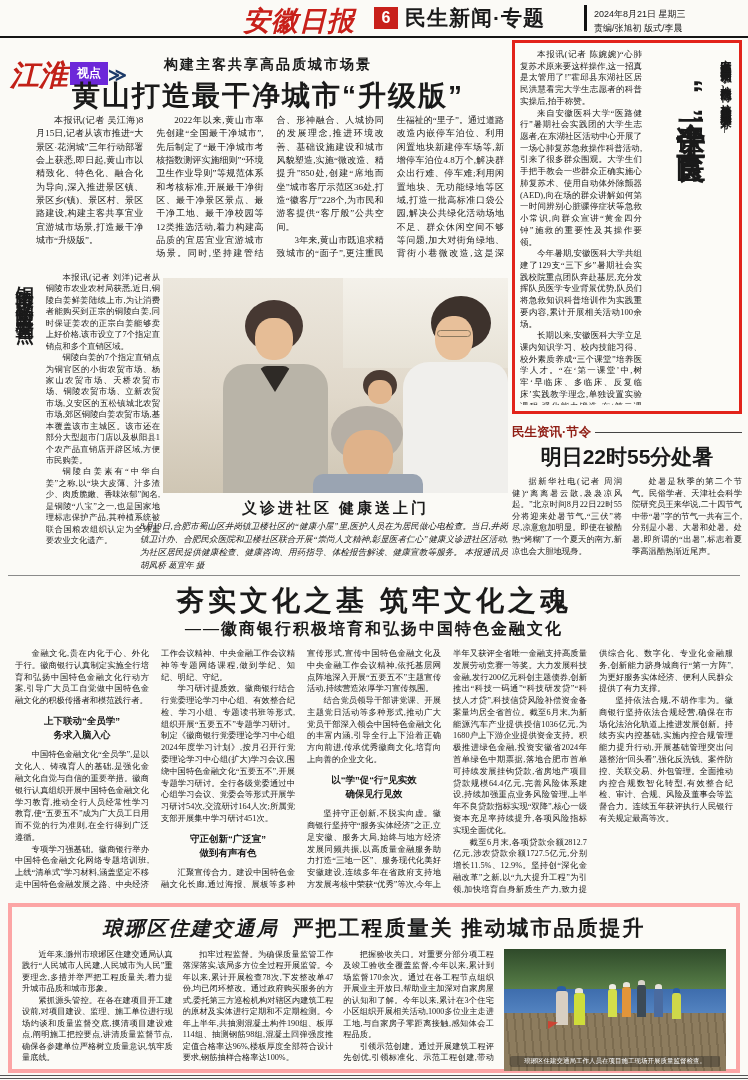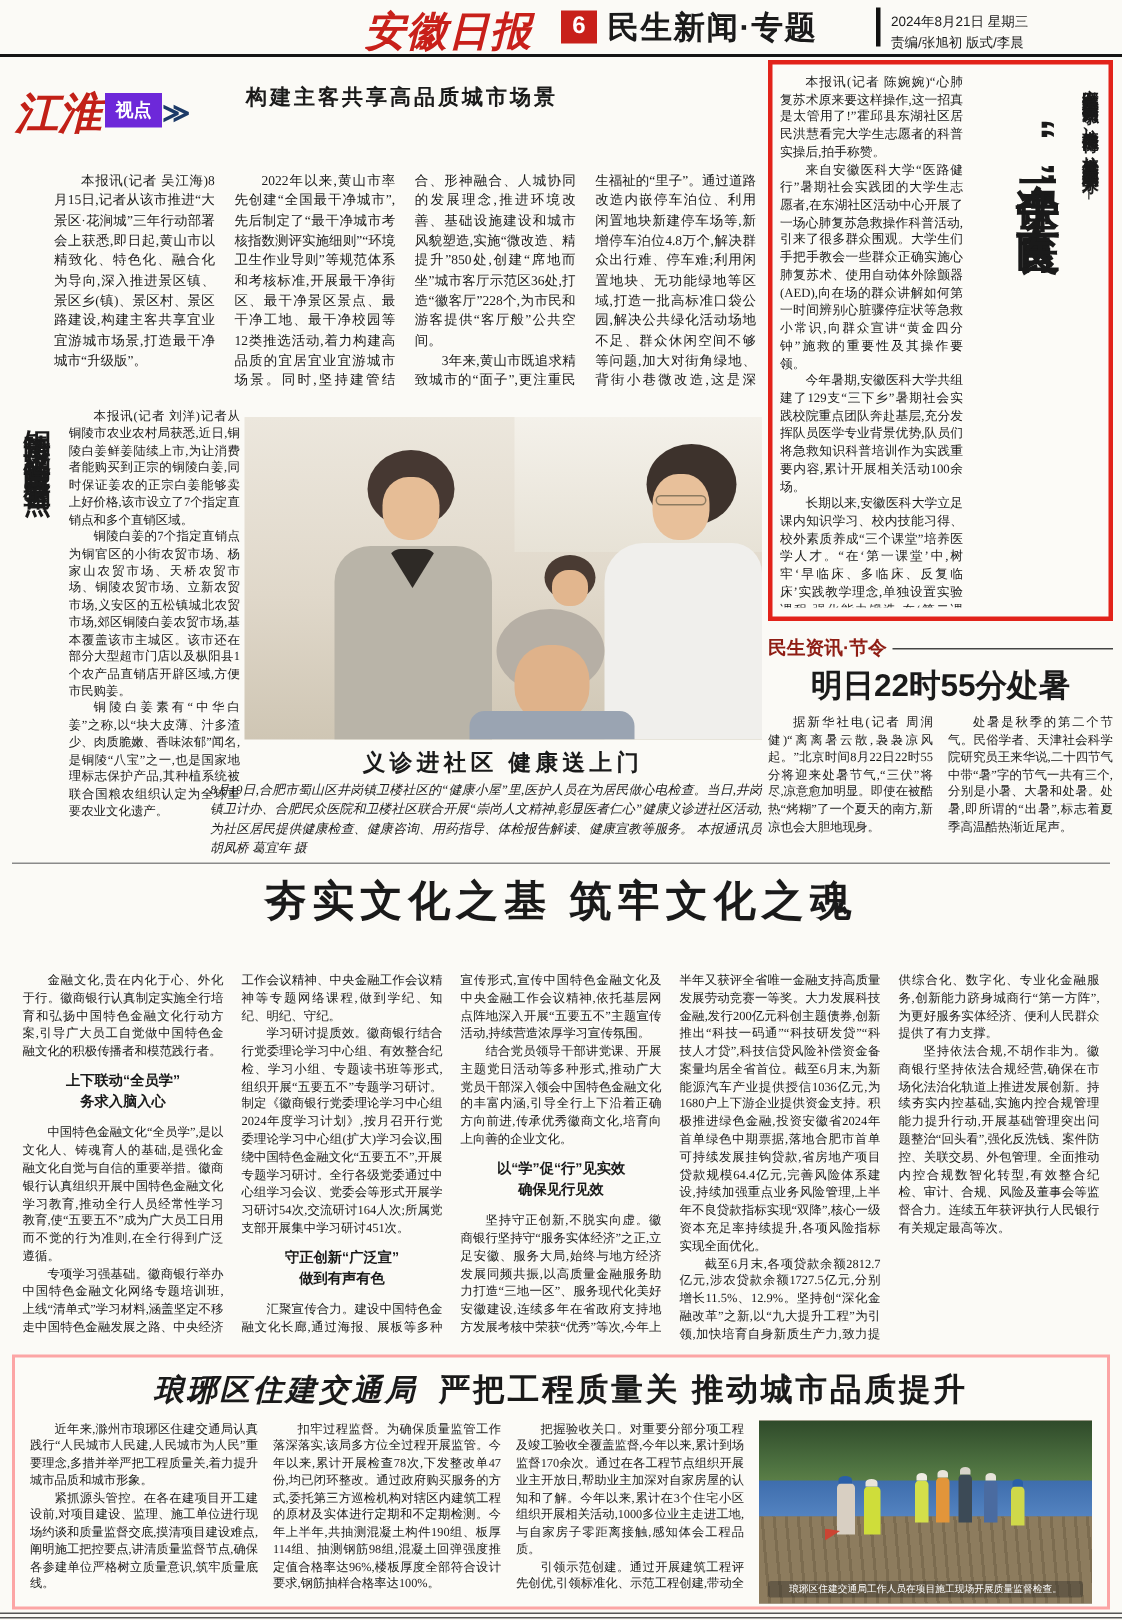--- a/index.html
+++ b/index.html
@@ -53,21 +53,21 @@
   .cap-title { position:absolute; left:163px; top:499px; width:345px; text-align:center; font-size:15px; font-weight:bold; letter-spacing:3px; font-family:"Liberation Sans",sans-serif; }
   .cap-text { position:absolute; left:140px; top:520px; width:368px; font-size:8.6px; line-height:1.5; font-style:italic; text-align:justify; }
   .cap-text .credit { font-style:italic; }
   .mid-rule { position:absolute; left:8px; top:575px; width:732px; height:1px; background:#8a8a8a; }
   
   .bank-headline { position:absolute; left:0; top:582px; width:748px; text-align:center; font-size:28px; font-weight:bold; letter-spacing:4px; font-family:"Liberation Sans",sans-serif; }
   .bank-sub { position:absolute; left:0; top:619px; width:748px; text-align:center; font-size:16px; font-weight:bold; letter-spacing:2px; }
   .bank-body { position:absolute; left:15px; top:648px; width:718px; height:250px; column-count:5; column-gap:12px; column-fill:auto; font-size:8.3px; line-height:1.42; text-align:justify; overflow:hidden; }
   .subhead { text-align:center; font-weight:bold; font-size:9.5px; margin:7px 0; break-inside:avoid; line-height:1.5; font-family:"Liberation Sans",sans-serif; }
   
-  .ly { position:absolute; left:8px; top:903px; width:732px; height:170px; border:2px solid #fca5a5; background:#fcfbf7; padding:7px 10px 6px; }
+  .ly { position:absolute; left:8px; top:903px; width:732px; height:170px; border:4px solid #fca5a5; background:#fcfbf7; padding:7px 10px 6px; }
   .ly-head { text-align:center; white-space:nowrap; }
   .ly-brand { font-size:20px; font-weight:bold; font-style:italic; letter-spacing:2px; font-family:"Liberation Serif",serif; }
   .ly-main { font-size:21px; font-weight:bold; letter-spacing:2px; font-family:"Liberation Sans",sans-serif; margin-left:10px; }
   .ly-row { display:flex; gap:10px; margin-top:7px; }
   .ly-text { flex:1; column-count:3; column-gap:10px; column-fill:auto; height:122px; font-size:8.2px; line-height:1.4; text-align:justify; overflow:hidden; }
   .photo2 { position:relative; width:222px; height:122px; overflow:hidden; background:#7a6b50; }
   .p2-trees { position:absolute; left:0; top:0; width:100%; height:42px; background:linear-gradient(180deg,#2f4a2a,#4d7140 70%,#5d8148); }
   .p2-fence { position:absolute; left:0; top:40px; width:100%; height:26px; background:linear-gradient(180deg,#3e6dad,#5585c2); }
   .p2-ground { position:absolute; left:0; top:64px; width:100%; height:58px;
     background:repeating-linear-gradient(85deg,#8d7c5e 0 6px,#7c6c50 6px 8px), #857454; }
@@ -91,20 +91,21 @@
     <div>责编/张旭初 版式/李晨</div>
   </div>
   <div class="hdr-rule"></div>
 
   <div class="jh">
     <span class="jh-brand">江淮</span><span class="jh-badge">视点</span><span class="jh-arrow">≫</span>
   </div>
 
   <div class="hs-head">
     <div class="hs-kicker">构建主客共享高品质城市场景</div>
+    <div class="hs-headline">黄山打造最干净城市“升级版”</div>
   </div>
   <div class="hs-body">
     <p>本报讯(记者 吴江海)8月15日,记者从该市推进“大景区·花涧城”三年行动部署会上获悉,即日起,黄山市以精致化、特色化、融合化为导向,深入推进景区镇、景区乡(镇)、景区村、景区路建设,构建主客共享宜业宜游城市场景,打造最干净城市“升级版”。</p>
     <p>2022年以来,黄山市率先创建“全国最干净城市”,先后制定了“最干净城市考核指数测评实施细则”“环境卫生作业导则”等规范体系和考核标准,开展最干净街区、最干净景区景点、最干净工地、最干净校园等12类推选活动,着力构建高品质的宜居宜业宜游城市场景。同时,坚持建管结合、形神融合、人城协同的发展理念,推进环境改善、基础设施建设和城市风貌塑造,实施“微改造、精提升”850处,创建“席地而坐”城市客厅示范区36处,打造“徽客厅”228个,为市民和游客提供“客厅般”公共空间。</p>
     <p>3年来,黄山市既追求精致城市的“面子”,更注重民生福祉的“里子”。通过道路改造内嵌停车泊位、利用闲置地块新建停车场等,新增停车泊位4.8万个,解决群众出行难、停车难;利用闲置地块、无功能绿地等区域,打造一批高标准口袋公园,解决公共绿化活动场地不足、群众休闲空间不够等问题,加大对街角绿地、背街小巷微改造,这是深化“城建+文旅”融合发展、提升城市功能品质活力的重要举措。</p>
 
   </div>
 
   <div class="redbox">
     <div class="ay-body">
@@ -159,20 +160,21 @@
   </div>
   <div class="cap-title">义诊进社区 健康送上门</div>
   <div class="cap-text">
     <span>8月19日,合肥市蜀山区井岗镇卫楼社区的“健康小屋”里,医护人员在为居民做心电检查。当日,井岗镇卫计办、合肥民众医院和卫楼社区联合开展“崇尚人文精神,彰显医者仁心”健康义诊进社区活动,为社区居民提供健康检查、健康咨询、用药指导、体检报告解读、健康宣教等服务。</span>
     <span class="credit">本报通讯员 胡凤桥 葛宜年 摄</span>
   </div>
 
   <div class="mid-rule"></div>
 
   <div class="bank-headline">夯实文化之基  筑牢文化之魂</div>
+  <div class="bank-sub">——徽商银行积极培育和弘扬中国特色金融文化</div>
   <div class="bank-body">
     <p>金融文化,贵在内化于心、外化于行。徽商银行认真制定实施全行培育和弘扬中国特色金融文化行动方案,引导广大员工自觉做中国特色金融文化的积极传播者和模范践行者。</p>
     <div class="subhead">
       <div>上下联动“全员学”</div>
       <div>务求入脑入心</div>
     </div>
     <p>中国特色金融文化“全员学”,是以文化人、铸魂育人的基础,是强化金融文化自觉与自信的重要举措。徽商银行认真组织开展中国特色金融文化学习教育,推动全行人员经常性学习教育,使“五要五不”成为广大员工日用而不觉的行为准则,在全行得到广泛遵循。</p>
     <p>专项学习强基础。徽商银行举办中国特色金融文化网络专题培训班,上线“清单式”学习材料,涵盖坚定不移走中国特色金融发展之路、中央经济工作会议精神、中央金融工作会议精神等专题网络课程,做到学纪、知纪、明纪、守纪。</p>
     <p>学习研讨提质效。徽商银行结合行党委理论学习中心组、有效整合纪检、学习小组、专题读书班等形式,组织开展“五要五不”专题学习研讨。制定《徽商银行党委理论学习中心组2024年度学习计划》,按月召开行党委理论学习中心组(扩大)学习会议,围绕中国特色金融文化“五要五不”,开展专题学习研讨。全行各级党委通过中心组学习会议、党委会等形式开展学习研讨54次,交流研讨164人次;所属党支部开展集中学习研讨451次。</p>
     <div class="subhead">

